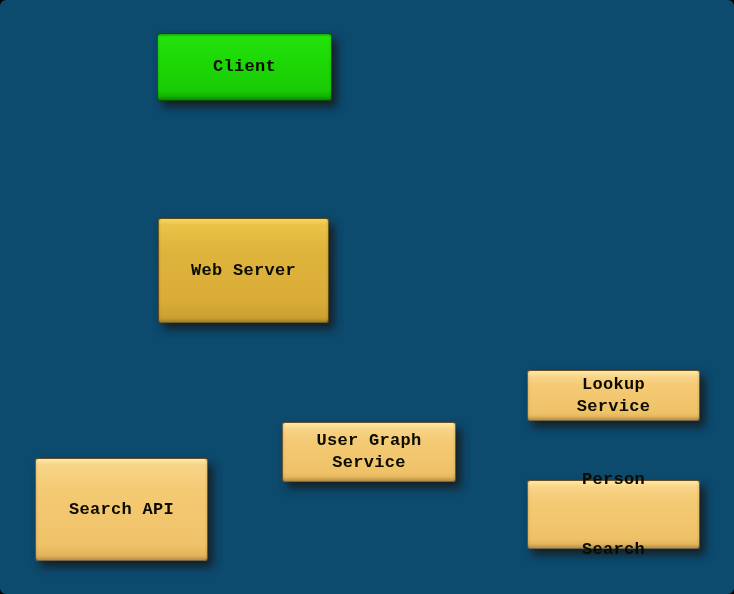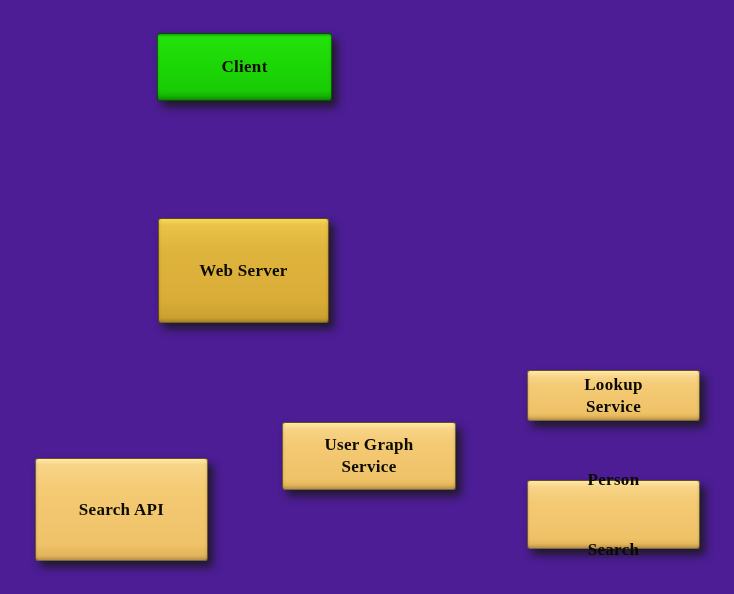--- a/index.html
+++ b/index.html
@@ -4,23 +4,24 @@
 <style>
   html, body {
     margin: 0;
     padding: 0;
     background: #000000;
   }
   .canvas {
     position: relative;
     width: 734px;
     height: 594px;
-    background: #4c1d95;
+    background: #0c4a6e;
     overflow: hidden;
-    font-family: Liberation Serif, serif;
+    font-family: Liberation Mono, monospace;
+    border-radius: 6px;
   }
   .node {
     position: absolute;
     display: flex;
     flex-direction: column;
     align-items: center;
     justify-content: center;
     text-align: center;
     color: #0b0b00;
     font-weight: bold;
@@ -46,21 +47,21 @@
   }
   .fill-tan {
     background: linear-gradient(180deg,
       #ffeaa6 0px, #f8d488 6px, #f4ca74 30%, #efc268 85%, #ddae55 100%);
   }
 
   
   .node-client        { left: 157px; top: 33px;  width: 175px; height: 68px; }
   .node-web-server    { left: 158px; top: 218px; width: 171px; height: 105px; }
   .node-search-api    { left: 35px;  top: 458px; width: 173px; height: 103px; }
-  .node-user-graph    { left: 282px; top: 422px; width: 174px; height: 68px; }
+  .node-user-graph    { left: 282px; top: 422px; width: 174px; height: 60px; }
   .node-lookup        { left: 527px; top: 370px; width: 173px; height: 51px; }
   .node-person        { left: 527px; top: 480px; width: 173px; height: 69px; gap: 48px; }
 </style>
 </head>
 <body>
 
 <div class="canvas">
 
   <div class="node fill-green node-client">
     <span class="label-line">Client</span>

